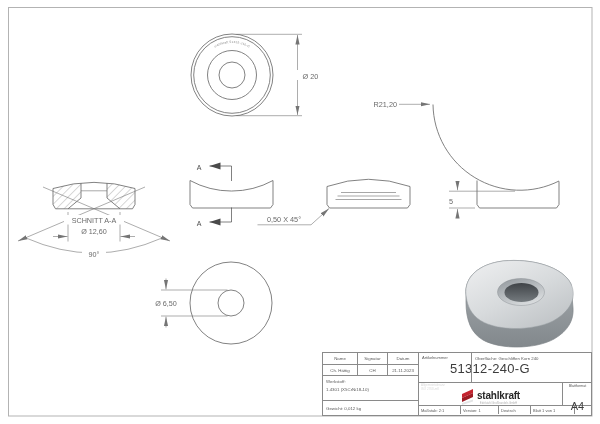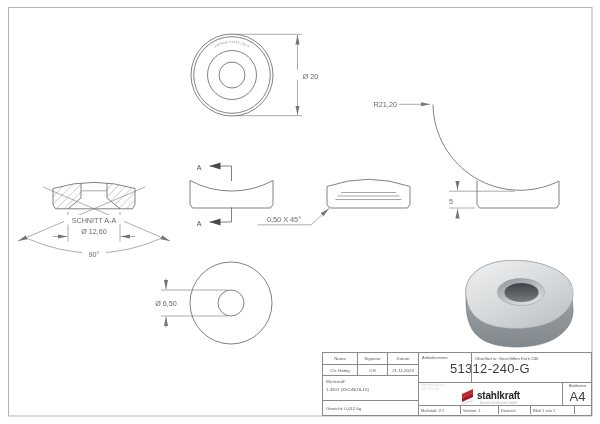--- a/index.html
+++ b/index.html
@@ -26,21 +26,21 @@
   .surface{position:absolute;left:56px;top:3px;font-size:4.3px;white-space:nowrap;}
   .tb-mid{position:relative;height:23px;border-bottom:1px solid #8a8a8a;}
   .logo-cell{position:absolute;left:0;top:0;width:144px;height:22px;border-right:1px solid #8a8a8a;
     display:flex;align-items:flex-end;justify-content:center;gap:3px;}
   .watermark{position:absolute;left:2px;top:1px;font-size:3px;line-height:1.2;color:#d9d9d9;}
   .brand-col{display:flex;flex-direction:column;align-items:center;line-height:1;}
   .brand-name{font-size:10px;font-weight:bold;color:#282828;letter-spacing:-.2px;}
   .brand-tag{font-size:2.8px;color:#b4b4b4;margin-top:1px;}
   .format-cell{position:absolute;right:0;top:0;width:29px;height:22px;text-align:center;}
   .format-label{font-size:3.6px;margin-top:1px;}
-  .format-value{font-size:13px;color:#3f3f3f;margin-top:1px;}
+  .format-value{font-size:11px;color:#3f3f3f;margin-top:12px;}
   .tb-bottom{display:flex;height:8px;font-size:4px;}
   .tbb{border-right:1px solid #8a8a8a;display:flex;align-items:center;padding-left:2px;
        white-space:nowrap;overflow:hidden;}
   .b1{width:42px;} .b2{width:38px;} .b3{width:32px;} .b4{width:44px;} .b5{flex:1;border-right:none;}
 </style>
 </head>
 <body>
 
 <div class="sheet">
 

